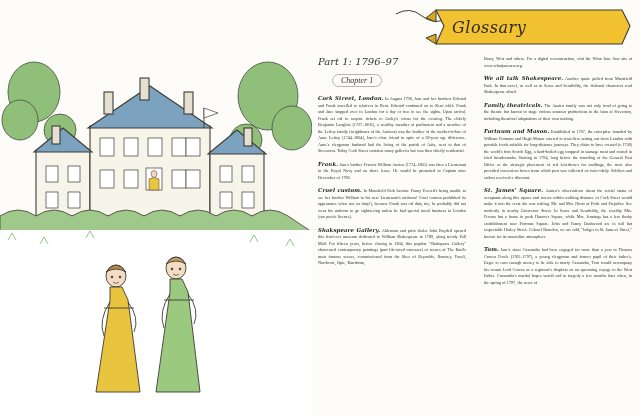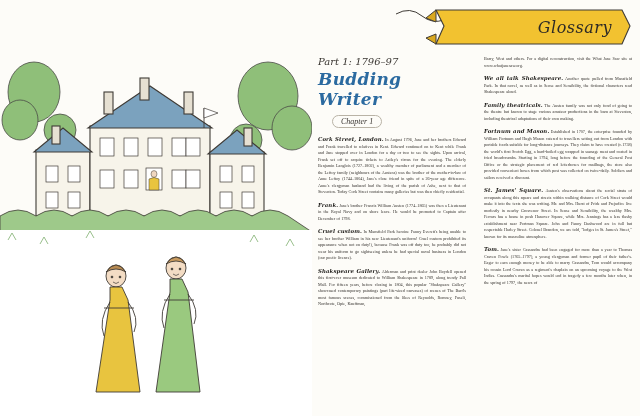--- a/index.html
+++ b/index.html
@@ -35,21 +35,21 @@
     left: 392px;
     top: 4px;
     width: 244px;
     height: 48px;
   }
   .banner-text {
     position: absolute;
     left: 60px;
     top: 14px;
     width: 160px;
-    text-align: right;
+    text-align: left;
     font-family: "DejaVu Serif", serif;
     font-style: italic;
     font-size: 16px;
     color: #2d2a26;
     letter-spacing: 0.5px;
   }
 
   
   .content {
     position: absolute;
@@ -236,21 +236,20 @@
         <path d="M44 40 L34 34 L44 30 Z" fill="#d9a81f" stroke="#3f3b36" stroke-width="1"></path>
       </g>
     </svg>
     <div class="banner-text">Glossary</div>
   </div>
 
   <div class="content">
 
     <div class="col col-left">
       <p class="part-label">Part 1: 1796–97</p>
-      <h1 class="part-title">Budding Writer</h1>
       <div class="chapter-badge">Chapter 1</div>
 
       <p class="entry">
         <span class="term">Cork Street, London.</span>
         <span class="body">In August 1796, Jane and her brothers Edward and Frank travelled to relatives in Kent. Edward continued on to Kent while Frank and Jane stopped over in London for a day or two to see the sights. Upon arrival, Frank set off to acquire tickets to Astley's circus for the evening. The elderly Benjamin Langlois (1727–1802), a wealthy member of parliament and a member of the Leftoy family (neighbours of the Austens) was the brother of the mother-in-law of Anne Leftoy (1744–1804), Jane's close friend in spite of a 26-year age difference. Anne's clergyman husband had the living of the parish of Ashe, next to that of Steventon. Today Cork Street contains many galleries but was then chiefly residential.</span>
       </p>
       <p class="entry">
         <span class="term">Frank.</span>
         <span class="body">Jane's brother Francis William Austen (1774–1865) was then a Lieutenant in the Royal Navy and on shore leave. He would be promoted to Captain after December of 1798.</span>
       </p>

